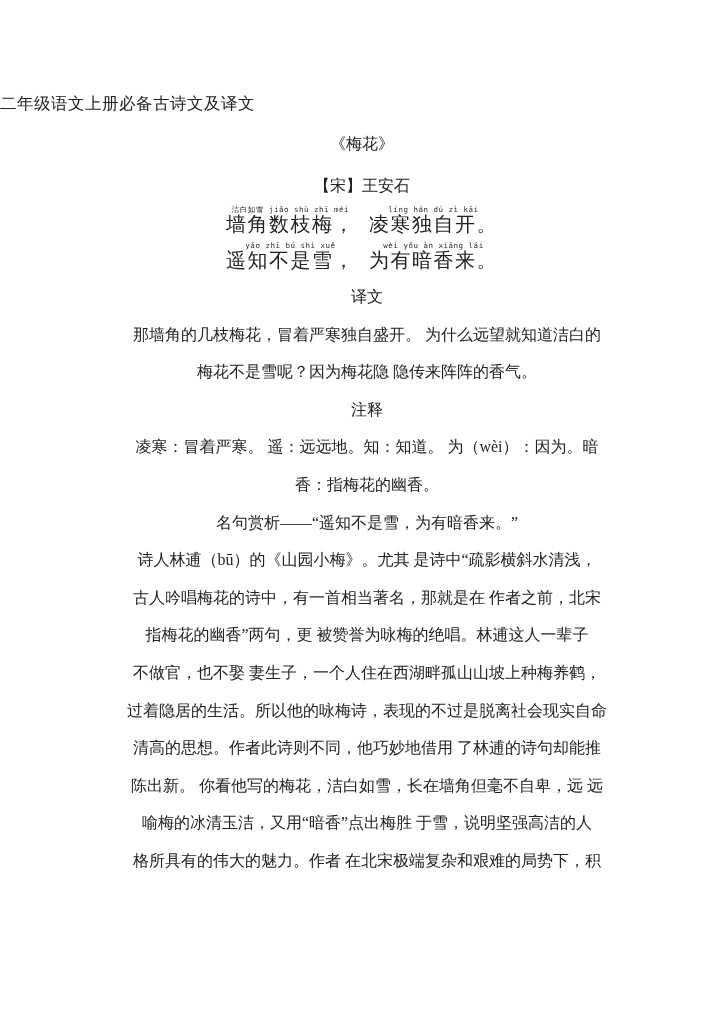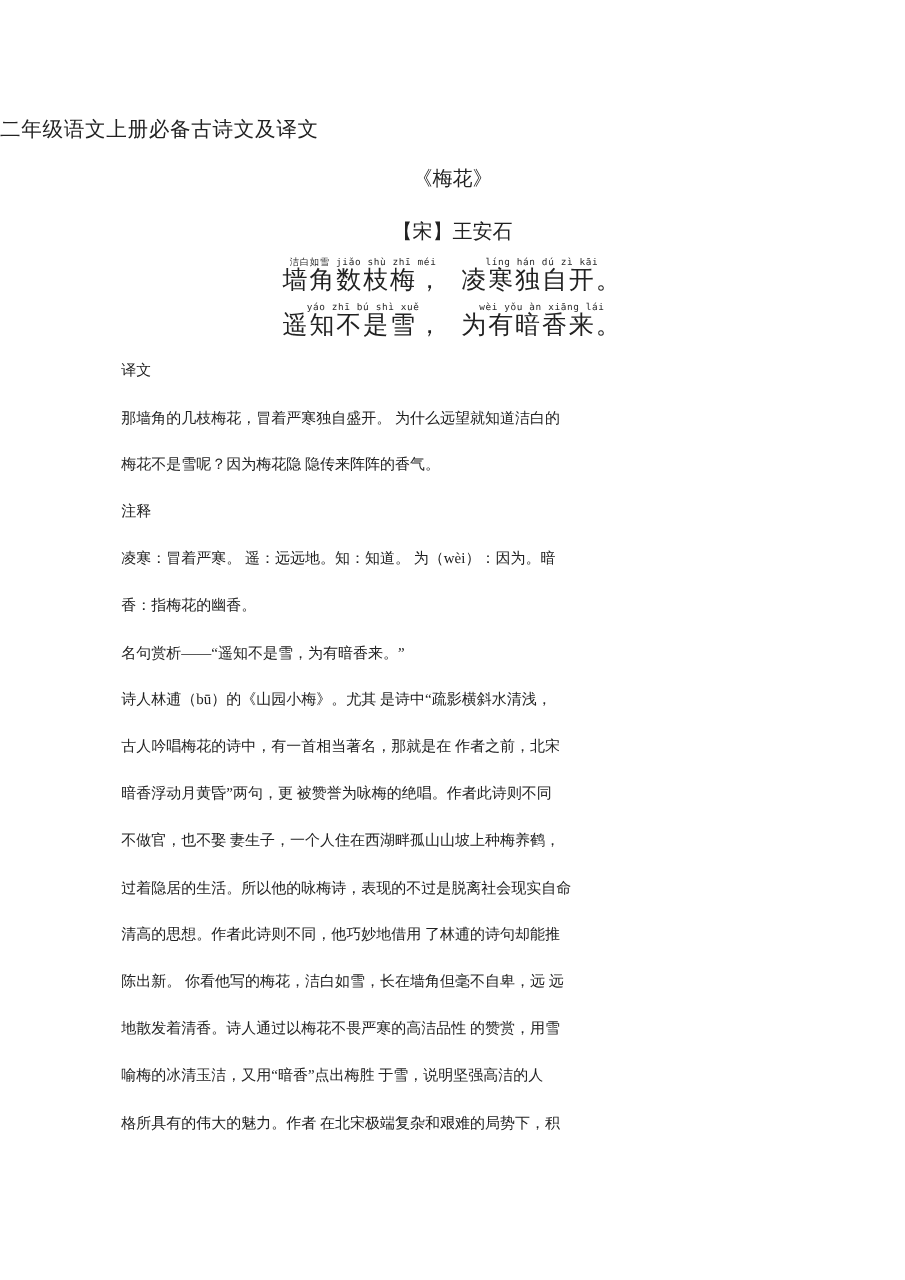--- a/index.html
+++ b/index.html
@@ -82,22 +82,23 @@
   }
   .body-text {
     position: absolute;
     top: 278px;
     left: 97px;
     width: 540px;
   }
   .body-line {
     height: 37.6px;
     line-height: 37.6px;
-    font-size: 12px;
+    font-size: 16px;
     white-space: pre;
+    text-align: center;
   }
 </style>
 </head>
 <body>
 
 <div class="page">
 
   <div class="doc-title">二年级语文上册必备古诗文及译文</div>
 
   <div class="poem-title">《梅花》</div>
@@ -140,30 +141,29 @@
       <div class="body-line">凌寒：冒着严寒。 遥：远远地。知：知道。 为（wèi）：因为。暗</div>
 
       <div class="body-line">香：指梅花的幽香。</div>
 
       <div class="body-line">名句赏析——“遥知不是雪，为有暗香来。”</div>
 
       <div class="body-line">诗人林逋（bū）的《山园小梅》。尤其 是诗中“疏影横斜水清浅，</div>
 
       <div class="body-line">古人吟唱梅花的诗中，有一首相当著名，那就是在 作者之前，北宋</div>
 
-      <div class="body-line">暗香浮动月黄昏”两句，更 被赞誉为咏梅的绝唱。作者此诗则不同</div>
+      <div class="body-line">指梅花的幽香”两句，更 被赞誉为咏梅的绝唱。林逋这人一辈子</div>
 
       <div class="body-line">不做官，也不娶 妻生子，一个人住在西湖畔孤山山坡上种梅养鹤，</div>
 
       <div class="body-line">过着隐居的生活。所以他的咏梅诗，表现的不过是脱离社会现实自命</div>
 
       <div class="body-line">清高的思想。作者此诗则不同，他巧妙地借用 了林逋的诗句却能推</div>
 
       <div class="body-line">陈出新。 你看他写的梅花，洁白如雪，长在墙角但毫不自卑，远 远</div>
 
-      <div class="body-line">地散发着清香。诗人通过以梅花不畏严寒的高洁品性 的赞赏，用雪</div>
 
       <div class="body-line">喻梅的冰清玉洁，又用“暗香”点出梅胜 于雪，说明坚强高洁的人</div>
 
       <div class="body-line">格所具有的伟大的魅力。作者 在北宋极端复杂和艰难的局势下，积</div>
     </div>
 
 </div>
 
 </body></html>

